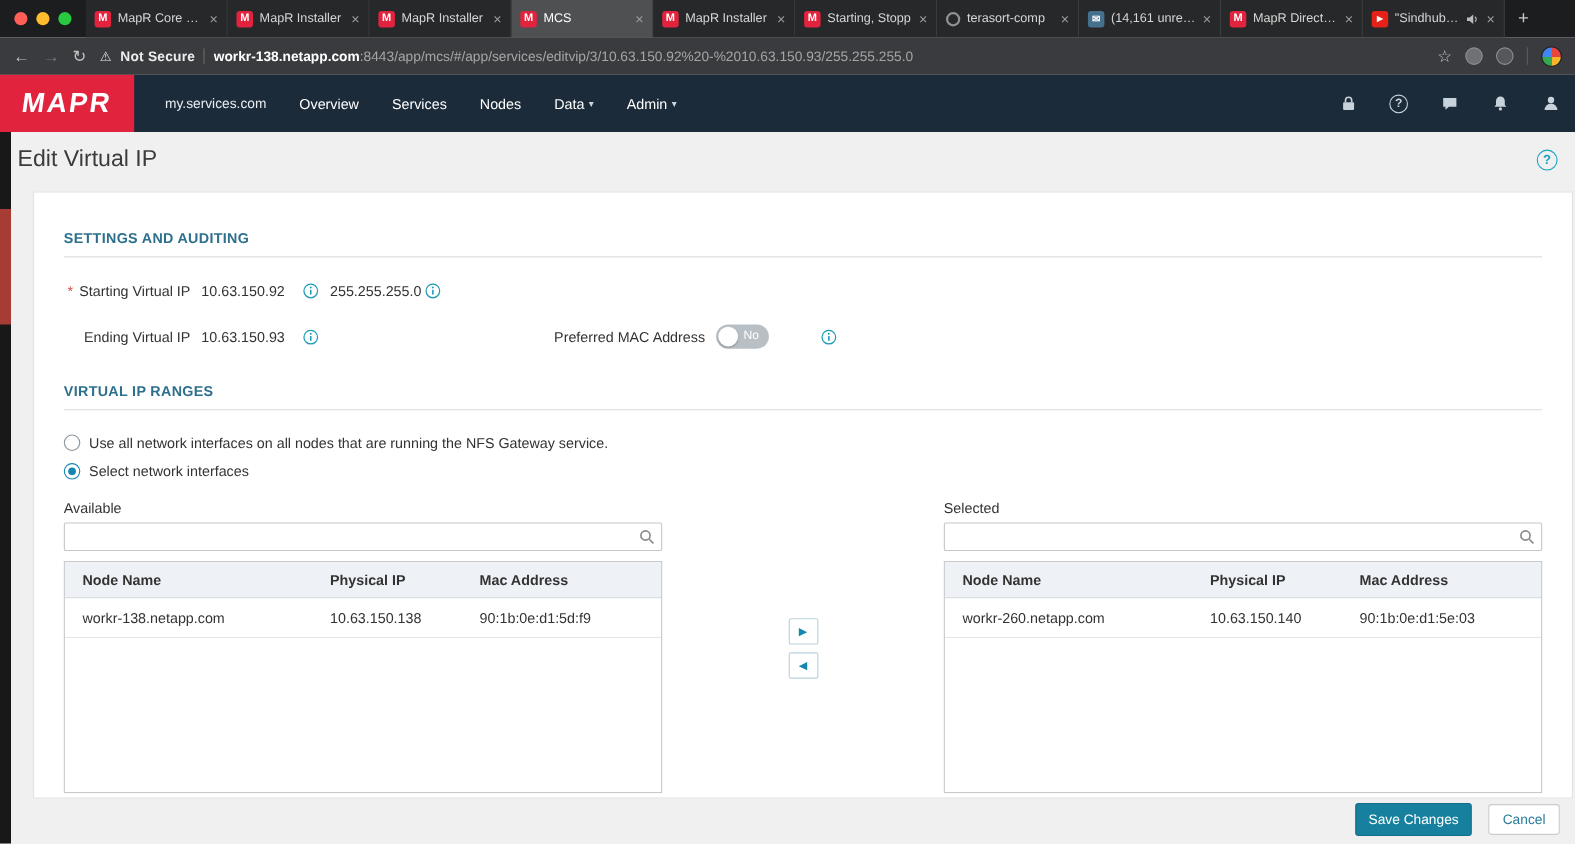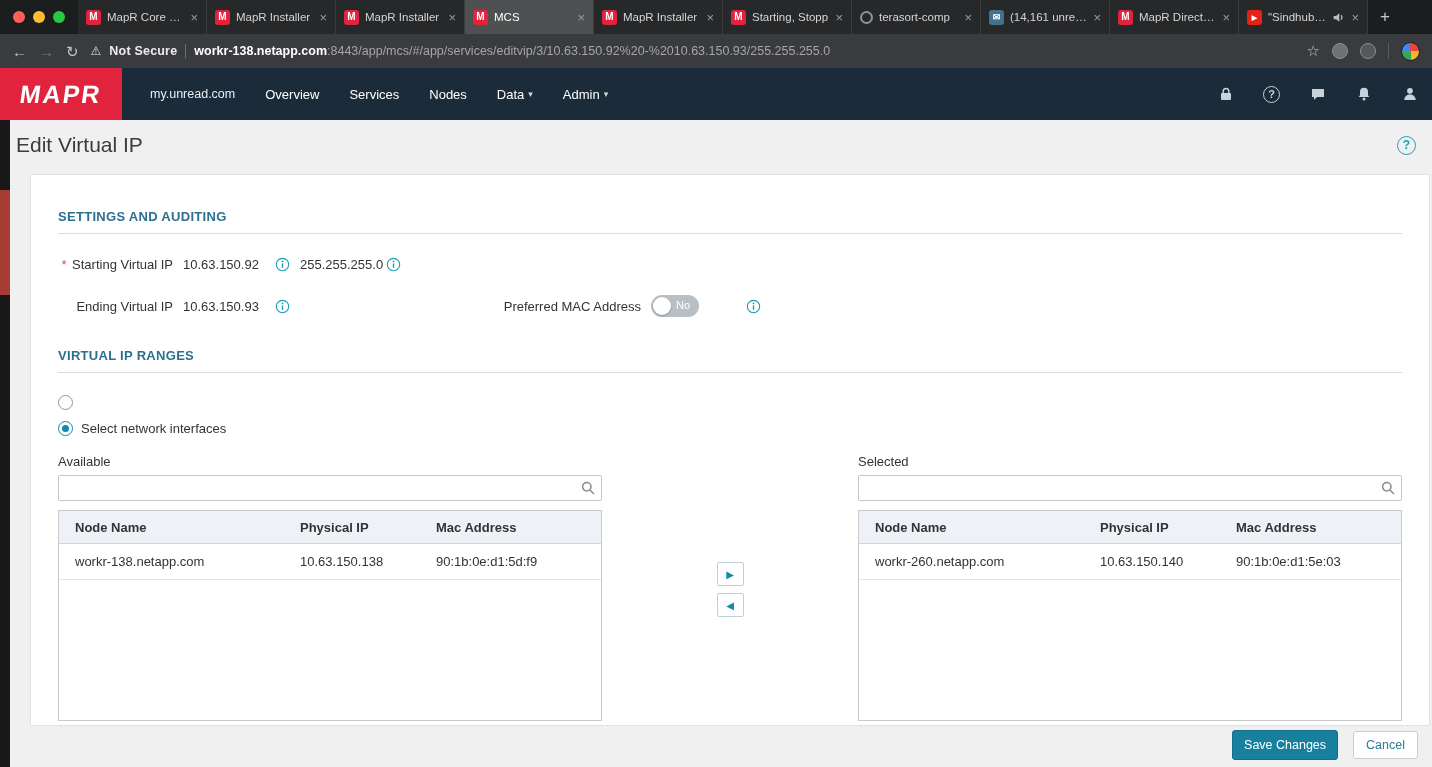--- a/index.html
+++ b/index.html
@@ -209,21 +209,21 @@
   <span class="ext-circle"></span>
   <span class="ext-circle dark"></span>
   <span class="bar-sep"></span>
   <span class="avatar"></span>
 </div>
 
 <div class="mapr-nav">
   <div class="brand">
       <span>MAPR</span>
     </div>
-  <span class="cluster">my.unread.com</span>
+  <span class="cluster">my.services.com</span>
   <a class="nav-link">
       <span>Overview</span>
     </a>
   <a class="nav-link">
       <span>Services</span>
     </a>
   <a class="nav-link">
       <span>Nodes</span>
     </a>
   <a class="nav-link">
@@ -316,20 +316,21 @@
             <rect x="7.25" y="6.9" width="1.5" height="4.6" fill="#1b9cb5"></rect>
             <circle cx="8" cy="4.7" r="0.95" fill="#1b9cb5"></circle>
           </svg>
       </span>
     </div>
 
     <div class="section-h second">VIRTUAL IP RANGES</div>
 
     <div class="radio-row first">
       <span class="radio"></span>
+      <span>Use all network interfaces on all nodes that are running the NFS Gateway service.</span>
     </div>
     <div class="radio-row">
       <span class="radio checked"></span>
       <span>Select network interfaces</span>
     </div>
 
     <div class="dual-list">
 
       <div class="panel">
         <div class="panel-title">Available</div>

